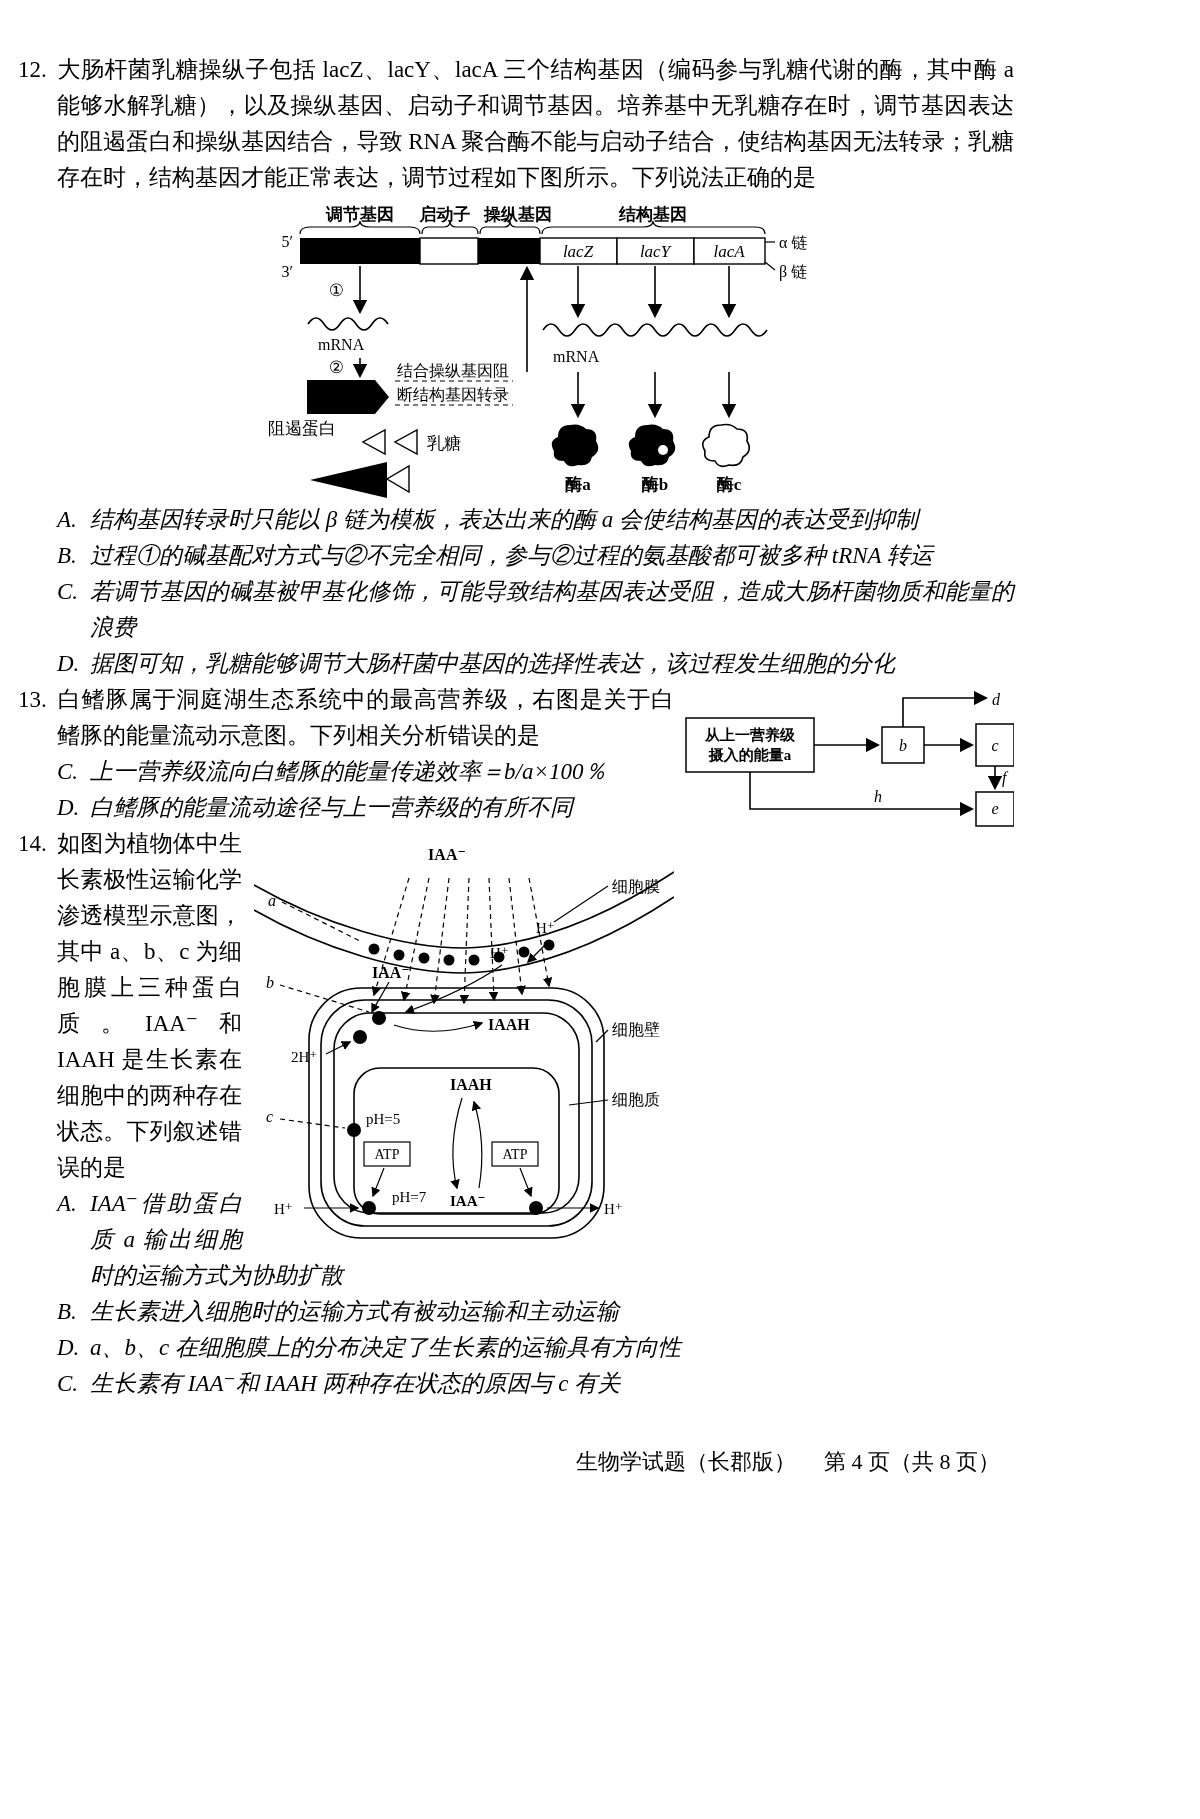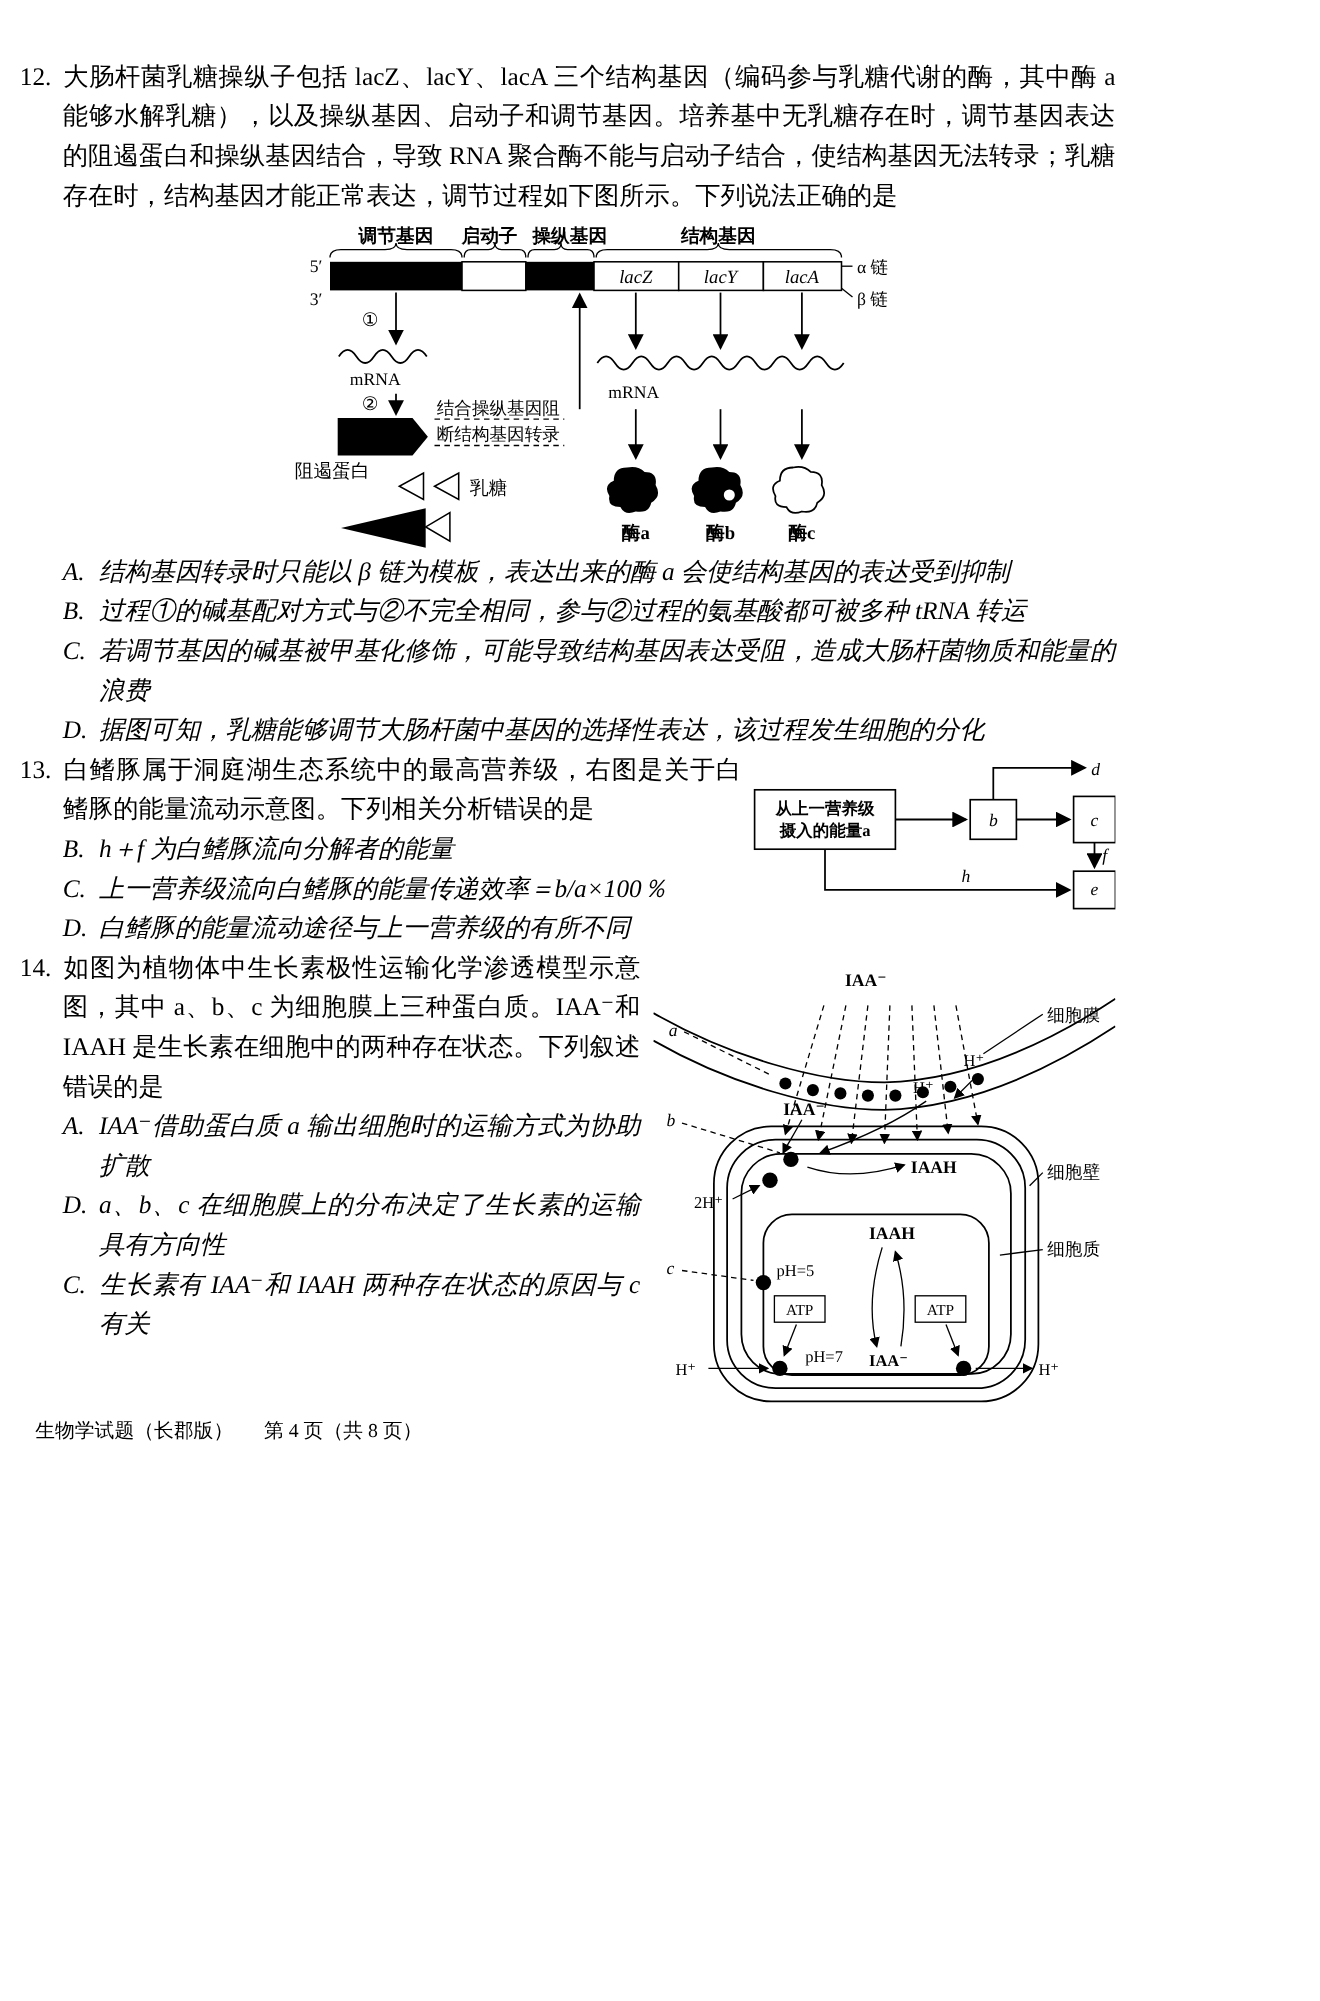--- a/index.html
+++ b/index.html
@@ -13,21 +13,21 @@
   p{margin:0;}
   .qtext{padding-left:39px;text-indent:-39px;}
   .num{display:inline-block;width:39px;text-indent:0;}
   .opt{margin-left:39px;padding-left:33px;text-indent:-33px;font-style:italic;}
   .olab{display:inline-block;width:33px;text-indent:0;}
   .sec .bold{font-weight:bold;}
   .d12wrap{margin:4px 0 2px 217px;width:770px;height:300px;}
   .d13wrap{float:right;width:330px;height:165px;margin:6px 0 4px 10px;}
   .d14wrap{float:right;width:420px;height:410px;margin:4px 0 6px 12px;}
   .q15{clear:both;}
-  .footer{clear:both;text-align:left;margin-top:42px;font-size:18px;}
+  .footer{clear:both;text-align:right;margin-top:42px;font-size:22px;}
   .footer span{margin:0 14px;}
   svg{display:block;}
   svg text{fill:#000;font-family:"Liberation Serif","DejaVu Serif",serif;}
   .ln{fill:none;stroke:#000;stroke-width:1.6;}
   .thin{stroke-width:1.2;}
   .dash{stroke-dasharray:5 4;}
   .t17{font-size:17px;} .t16{font-size:16px;} .t15{font-size:15px;} .t14{font-size:14px;}
   .it{font-style:italic;} .b{font-weight:bold;}
   .mid{text-anchor:middle;} .end{text-anchor:end;}
 </style>
@@ -148,21 +148,20 @@
           <polyline class="ln" points="219,39 219,10 302,10" marker-end="url(#m13)"></polyline>
           <line class="ln" x1="311" y1="78" x2="311" y2="100" marker-end="url(#m13)"></line>
           <polyline class="ln" points="66,84 66,121 288,121" marker-end="url(#m13)"></polyline>
         </g>
         <text class="t16 it" x="308" y="17">d</text>
         <text class="t16 it" x="318" y="95">f</text>
         <text class="t16 it" x="190" y="114">h</text>
       </svg>
     </div>
     <p class="qtext"><span class="num">13.</span><span>白鳍豚属于洞庭湖生态系统中的最高营养级，右图是关于白鳍豚的能量流动示意图。下列相关分析错误的是</span></p>
-    <p class="opt"><span class="olab">B.</span><span>h＋f 为白鳍豚流向分解者的能量</span></p>
     <p class="opt"><span class="olab">C.</span><span>上一营养级流向白鳍豚的能量传递效率＝b/a×100％</span></p>
     <p class="opt"><span class="olab">D.</span><span>白鳍豚的能量流动途径与上一营养级的有所不同</span></p>
   </div>
 
   <div>
     <div class="d14wrap">
       <svg viewBox="0 0 420 410" width="420" height="410">
         <defs>
           <marker id="m14" viewBox="0 0 10 10" refX="8.5" refY="5" markerWidth="8" markerHeight="8" orient="auto">
               <path d="M0,0 L10,5 L0,10 Z"></path>
@@ -242,20 +241,21 @@
         <text class="t15" x="20" y="384">H⁺</text>
         <line class="ln thin" x1="50" y1="378" x2="104" y2="378" marker-end="url(#m14)"></line>
         <text class="t15" x="138" y="372">pH=7</text>
         <text class="t15 b" x="196" y="376">IAA⁻</text>
         <line class="ln thin" x1="293" y1="378" x2="344" y2="378" marker-end="url(#m14)"></line>
         <text class="t15" x="350" y="384">H⁺</text>
       </svg>
     </div>
     <p class="qtext"><span class="num">14.</span><span>如图为植物体中生长素极性运输化学渗透模型示意图，其中 a、b、c 为细胞膜上三种蛋白质。IAA⁻和 IAAH 是生长素在细胞中的两种存在状态。下列叙述错误的是</span></p>
     <p class="opt"><span class="olab">A.</span><span>IAA⁻借助蛋白质 a 输出细胞时的运输方式为协助扩散</span></p>
+    <p class="opt"><span class="olab">B.</span><span>生长素进入细胞时的运输方式有被动运输和主动运输</span></p>
     <p class="opt"><span class="olab">D.</span><span>a、b、c 在细胞膜上的分布决定了生长素的运输具有方向性</span></p>
     <p class="opt"><span class="olab">C.</span><span>生长素有 IAA⁻和 IAAH 两种存在状态的原因与 c 有关</span></p>
   </div>
 
 
   <div class="footer">
     <span>生物学试题（长郡版）</span><span>第 4 页（共 8 页）</span>
   </div>
 
 </div>

